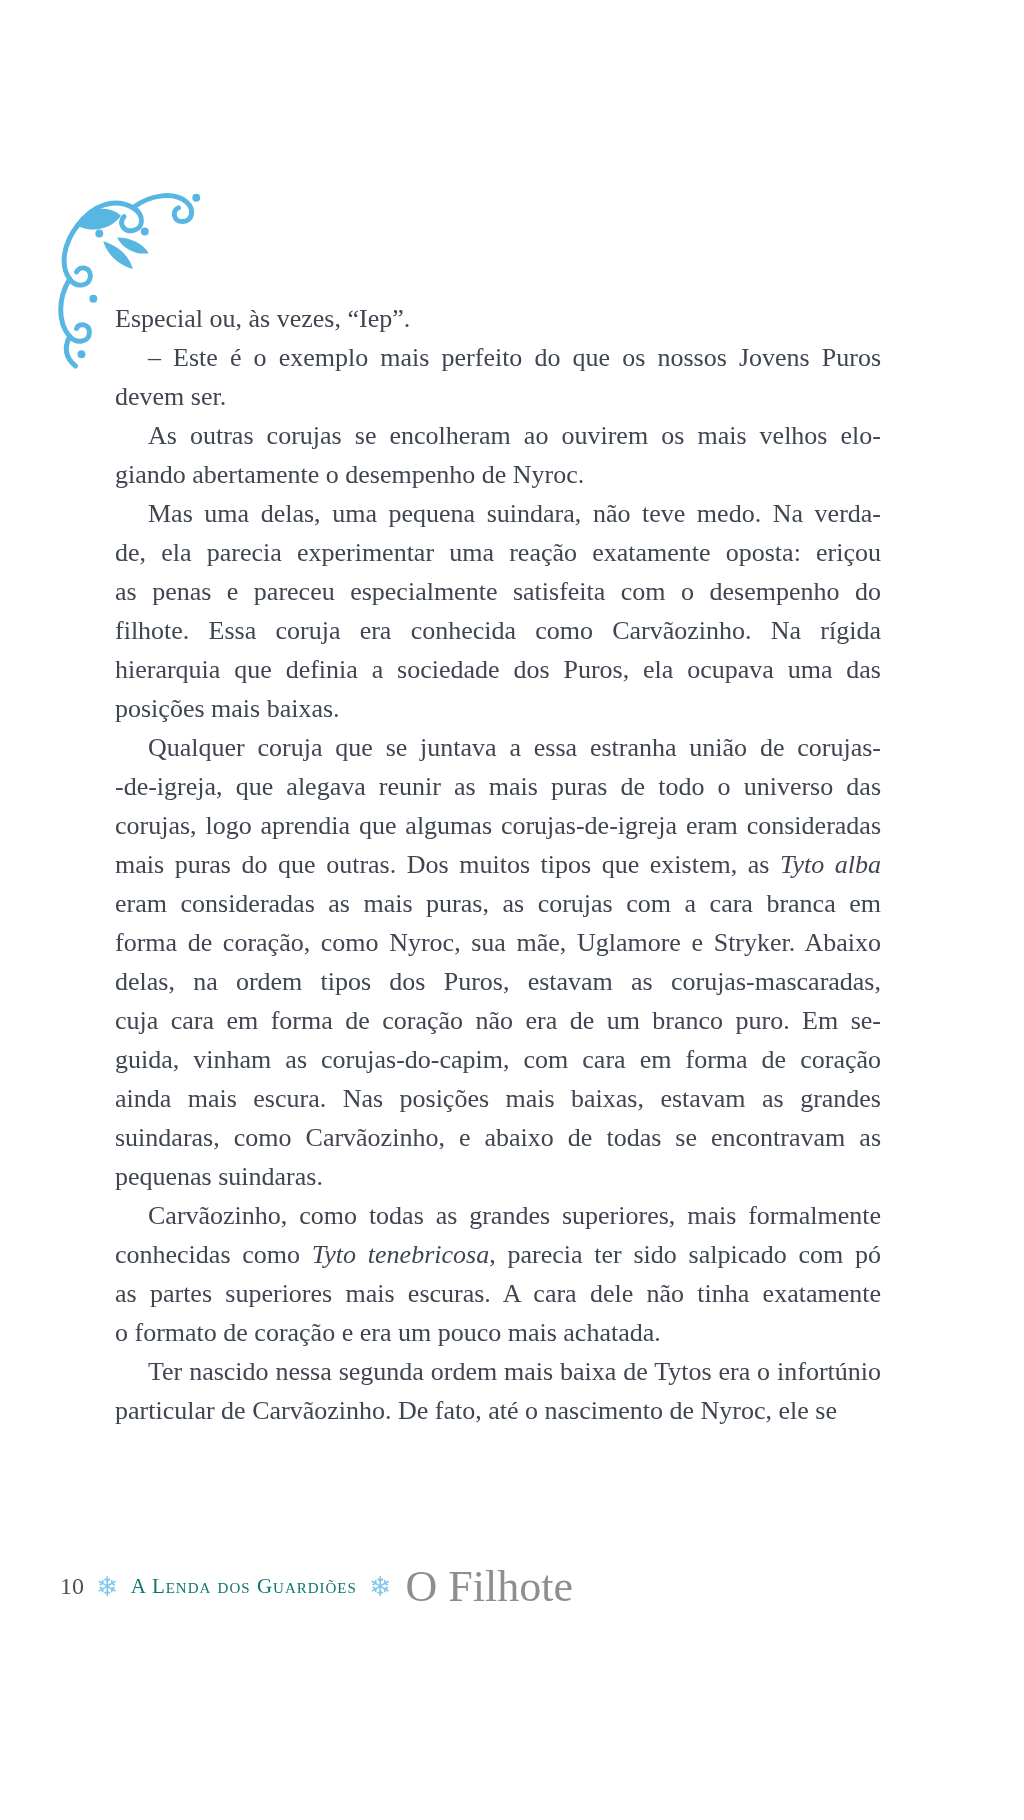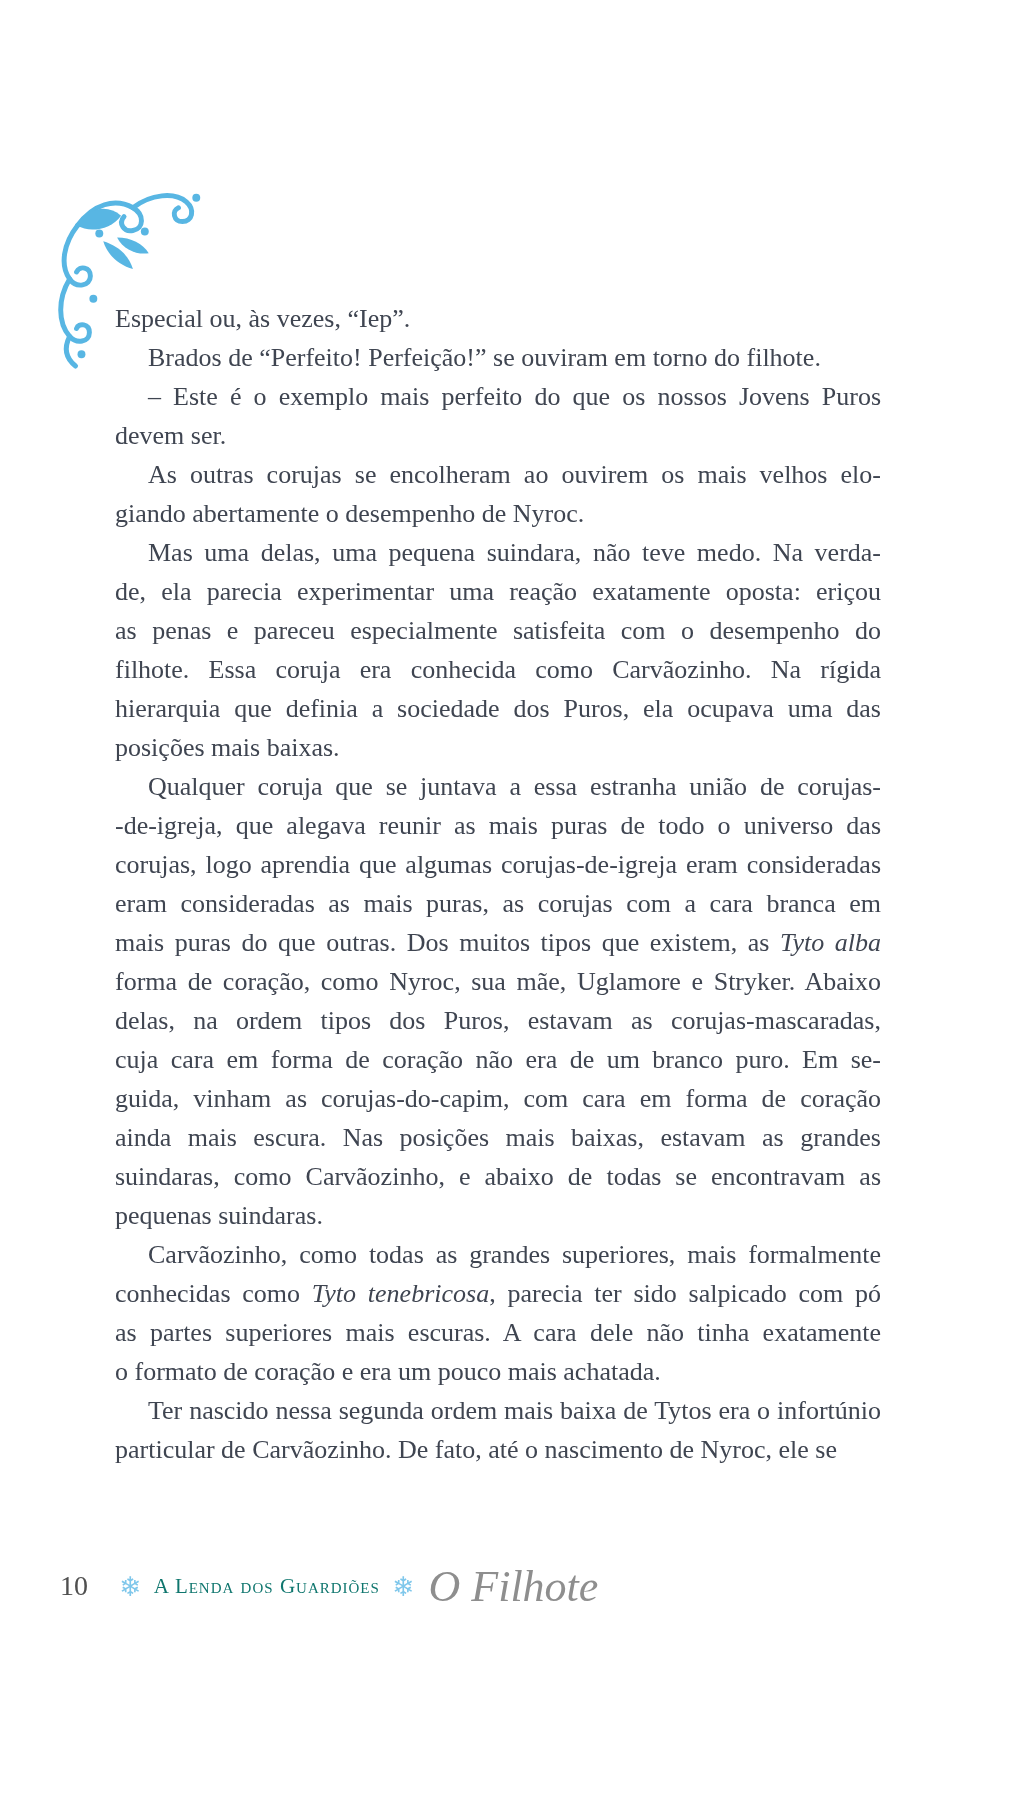--- a/index.html
+++ b/index.html
@@ -38,40 +38,39 @@
   .line i { font-style: italic; }
   .footer {
     position: absolute;
     left: 60px;
     top: 1560px;
     display: flex;
     align-items: center;
     height: 52px;
   }
   .page-number {
-    font-size: 28px;
+    font-size: 24px;
     color: #4f4f4f;
-    margin-right: 31px;
+    margin-right: 12px;
   }
   .snowflake {
     font-family: "DejaVu Sans", sans-serif;
     font-size: 27px;
     color: #7fc7eb;
     line-height: 1;
   }
   .series-title {
     font-variant: small-caps;
     font-size: 21px;
     letter-spacing: 1px;
     color: #0f766e;
     margin: 0 12px 0 12px;
     white-space: nowrap;
   }
   .book-title {
-    font-style: italic;
     font-size: 44px;
     color: #8e8e8e;
     margin-left: 14px;
     white-space: nowrap;
   }
 </style>
 </head>
 <body>
 
 <div class="page">
@@ -94,44 +93,41 @@
       <circle cx="46" cy="118" r="4"></circle>
       <circle cx="34" cy="174" r="4"></circle>
     </g>
   </svg>
 
   <div class="text-block">
       <div class="para">
         <div class="line last"><span>Especial ou, às vezes, “Iep”.</span></div>
       </div>
       <div class="para indent">
-        <div class="line last"><span>Brados de “Perfeito! Perfeição!” se ouviram em torno do filhote.</span></div>
-      </div>
-      <div class="para indent">
         <div class="line"><span>– Este é o exemplo mais perfeito do que os nossos Jovens Puros</span></div>
         <div class="line last"><span>devem ser.</span></div>
       </div>
       <div class="para indent">
         <div class="line"><span>As outras corujas se encolheram ao ouvirem os mais velhos elo-</span></div>
         <div class="line last"><span>giando abertamente o desempenho de Nyroc.</span></div>
       </div>
       <div class="para indent">
         <div class="line"><span>Mas uma delas, uma pequena suindara, não teve medo. Na verda-</span></div>
         <div class="line"><span>de, ela parecia experimentar uma reação exatamente oposta: eriçou</span></div>
         <div class="line"><span>as penas e pareceu especialmente satisfeita com o desempenho do</span></div>
         <div class="line"><span>filhote. Essa coruja era conhecida como Carvãozinho. Na rígida</span></div>
         <div class="line"><span>hierarquia que definia a sociedade dos Puros, ela ocupava uma das</span></div>
         <div class="line last"><span>posições mais baixas.</span></div>
       </div>
       <div class="para indent">
         <div class="line"><span>Qualquer coruja que se juntava a essa estranha união de corujas-</span></div>
         <div class="line"><span>-de-igreja, que alegava reunir as mais puras de todo o universo das</span></div>
         <div class="line"><span>corujas, logo aprendia que algumas corujas-de-igreja eram consideradas</span></div>
+        <div class="line"><span>mais puras do que outras. Dos muitos tipos que existem, as </span><i>Tyto alba</i><span></span></div>
         <div class="line"><span>eram consideradas as mais puras, as corujas com a cara branca em</span></div>
-        <div class="line"><span>mais puras do que outras. Dos muitos tipos que existem, as </span><i>Tyto alba</i><span></span></div>
         <div class="line"><span>forma de coração, como Nyroc, sua mãe, Uglamore e Stryker. Abaixo</span></div>
         <div class="line"><span>delas, na ordem tipos dos Puros, estavam as corujas-mascaradas,</span></div>
         <div class="line"><span>cuja cara em forma de coração não era de um branco puro. Em se-</span></div>
         <div class="line"><span>guida, vinham as corujas-do-capim, com cara em forma de coração</span></div>
         <div class="line"><span>ainda mais escura. Nas posições mais baixas, estavam as grandes</span></div>
         <div class="line"><span>suindaras, como Carvãozinho, e abaixo de todas se encontravam as</span></div>
         <div class="line last"><span>pequenas suindaras.</span></div>
       </div>
       <div class="para indent">
         <div class="line"><span>Carvãozinho, como todas as grandes superiores, mais formalmente</span></div>

